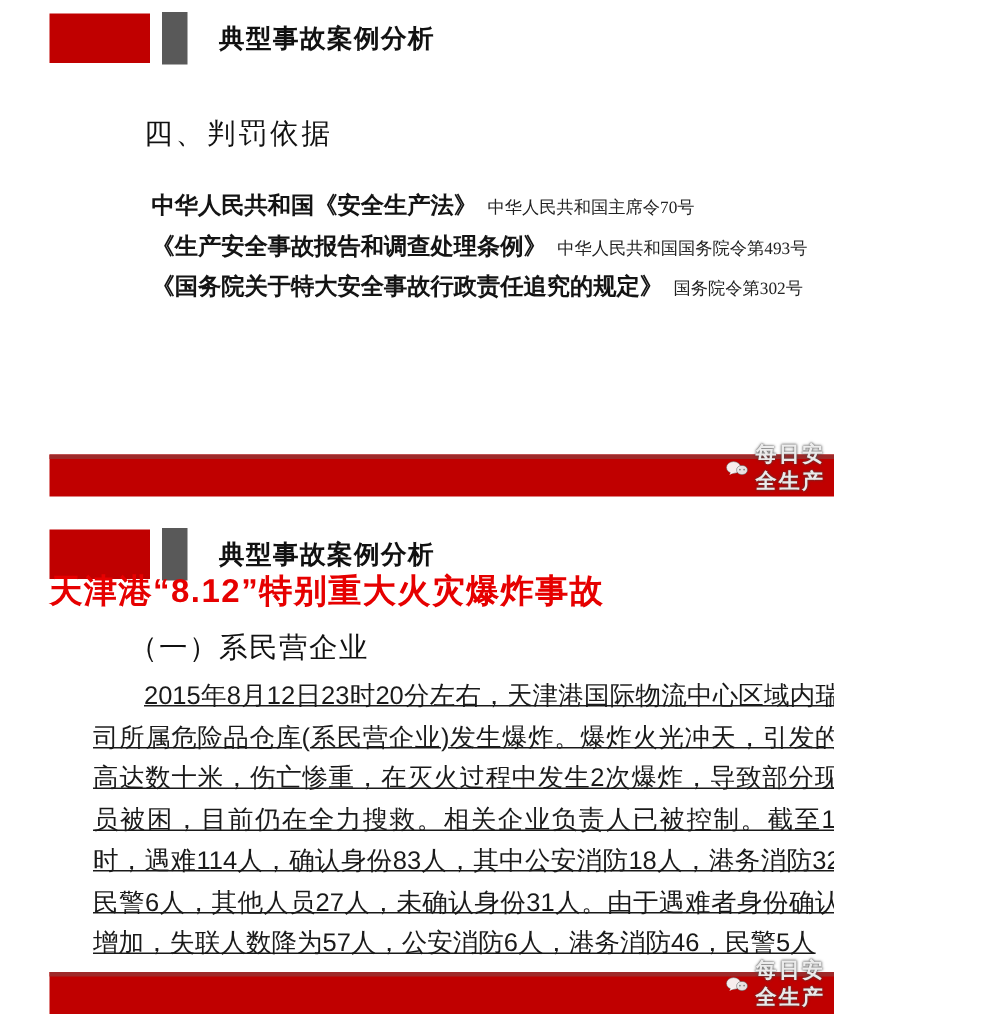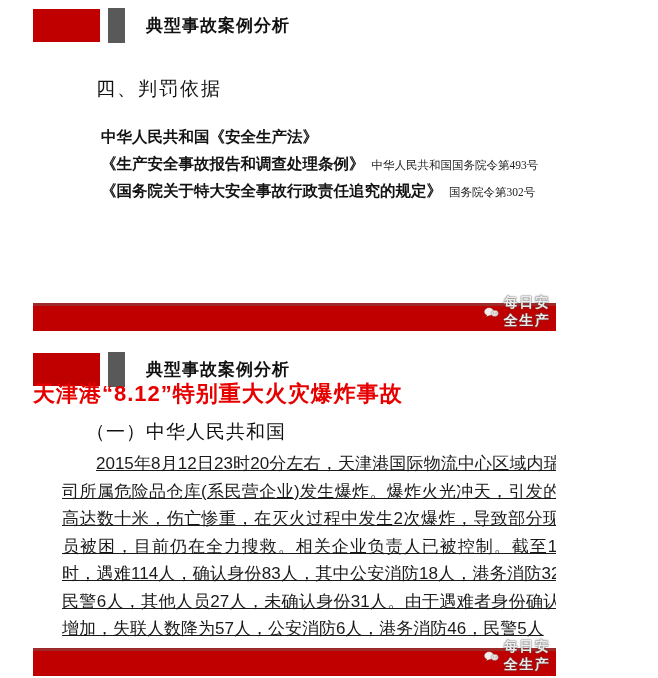--- a/index.html
+++ b/index.html
@@ -49,20 +49,21 @@
       <div class="gray-block"></div>
       <div class="hdr-title">典型事故案例分析</div>
     </div>
     <div class="corner-red" style="left:600px;top:10px;"></div>
 
     <h2 class="s1-section-title" style="margin:12px;font-weight:400;">四、判罚依据</h2>
 
     <ul class="laws">
       <li>
         <span class="law-name">中华人民共和国《安全生产法》</span>
+        <span class="law-decree">中华人民共和国主席令70号</span>
       </li>
       <li>
         <span class="law-name">《生产安全事故报告和调查处理条例》</span>
         <span class="law-decree">中华人民共和国国务院令第493号</span>
       </li>
       <li>
         <span class="law-name">《国务院关于特大安全事故行政责任追究的规定》</span>
         <span class="law-decree">国务院令第302号</span>
       </li>
     </ul>
@@ -96,21 +97,21 @@
 
   <section>
     <div class="hdr" style="top:352px;">
       <div class="red-block"></div>
       <div class="gray-block"></div>
       <div class="hdr-title">典型事故案例分析</div>
     </div>
     <div class="corner-red" style="left:600px;top:353px;"></div>
 
     <h1 class="s2-accident-title" style="margin:0;">天津港“8.12”特别重大火灾爆炸事故</h1>
-    <h2 class="s2-section-title" style="margin:0;font-weight:400;">（一）中华人民共和国</h2>
+    <h2 class="s2-section-title" style="margin:0;font-weight:400;">（一）系民营企业</h2>
     <p class="s2-body">2015年8月12日23时20分左右，天津港国际物流中心区域内瑞海公司所属危险品仓库(系民营企业)发生爆炸。爆炸火光冲天，引发的烟尘高达数十米，伤亡惨重，在灭火过程中发生2次爆炸，导致部分现场人员被困，目前仍在全力搜救。相关企业负责人已被控制。截至18日9时，遇难114人，确认身份83人，其中公安消防18人，港务消防32人，民警6人，其他人员27人，未确认身份31人。由于遇难者身份确认人数增加，失联人数降为57人，公安消防6人，港务消防46，民警5人</p>
 
     <div class="watermark" style="left:484px;top:638px;">
       <svg width="28" height="19" viewBox="0 0 28 19">
         <ellipse cx="9" cy="8" rx="8.5" ry="7" fill="rgba(250,250,250,0.95)" stroke="rgba(90,90,90,0.6)" stroke-width="1"></ellipse>
         <path d="M6 13 L4 17 L10 14 Z" fill="rgba(250,250,250,0.95)"></path>
         <ellipse cx="19" cy="11" rx="6.5" ry="5.5" fill="rgba(235,235,235,0.95)" stroke="rgba(90,90,90,0.6)" stroke-width="1"></ellipse>
         <circle cx="16.5" cy="10.5" r="1" fill="#777"></circle>
         <circle cx="21.5" cy="10.5" r="1" fill="#777"></circle>
       </svg>

